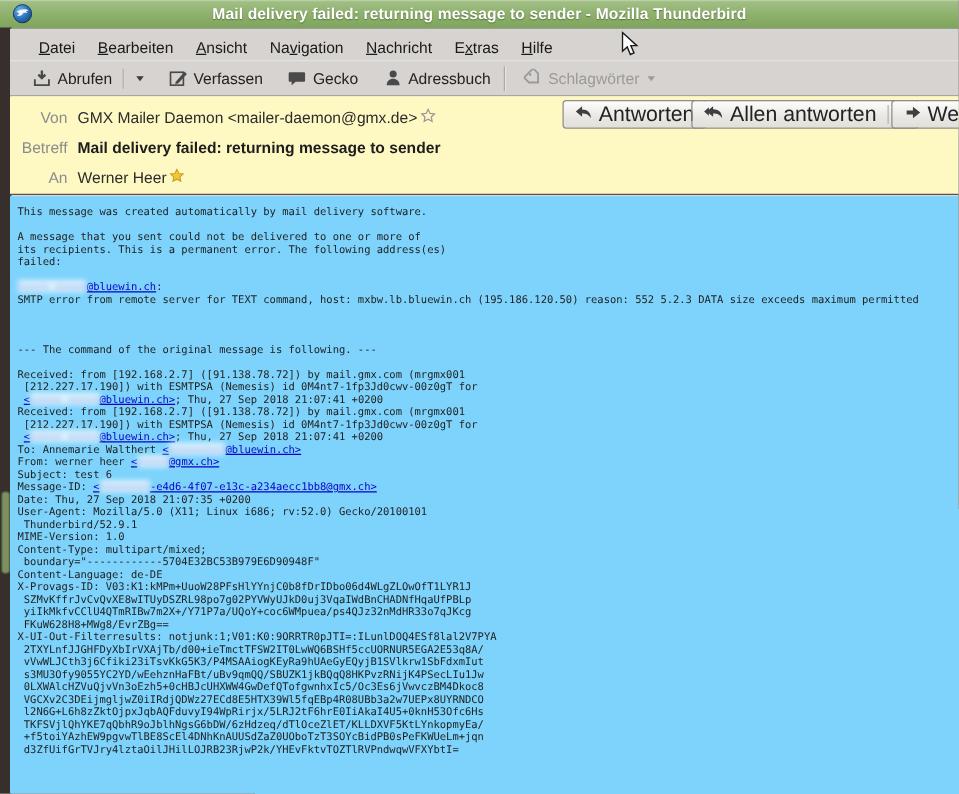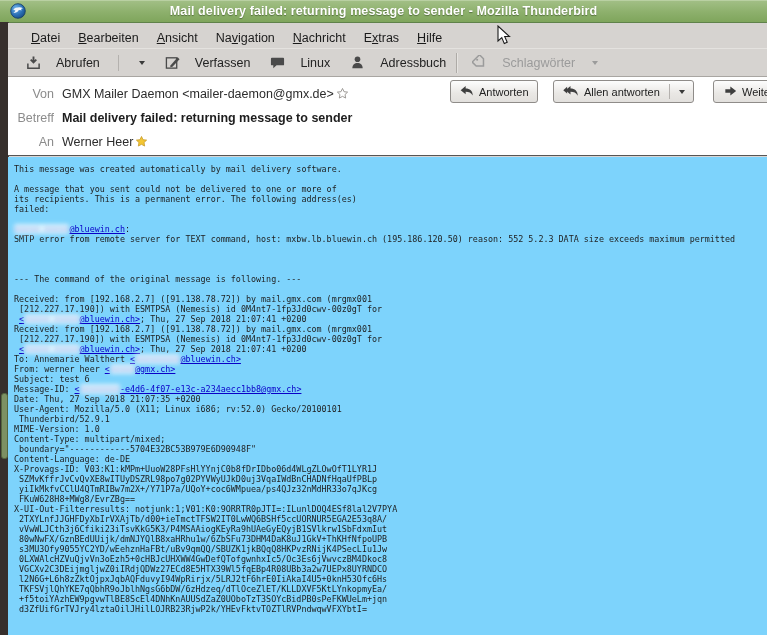--- a/index.html
+++ b/index.html
@@ -20,40 +20,40 @@
 
   
   .menubar{position:absolute;left:8px;top:23px;width:759px;height:25px;background:#d6d3d0;
     display:flex;align-items:flex-end;padding-left:14px;box-sizing:border-box;font-size:12.5px;color:#1a1a1a;}
   .menu-item{padding:3px 9px;cursor:default;}
 
   
   .toolbar{position:absolute;left:8px;top:48px;width:759px;height:29px;background:#d6d3d0;
     border-top:1px solid #e4e2df;border-bottom:1px solid #a9a6a2;
     display:flex;align-items:center;padding-left:12px;box-sizing:border-box;font-size:12.5px;color:#222;}
-  .tbtn{display:flex;align-items:center;gap:15px;padding:3px 6px;border-radius:3px;}
+  .tbtn{display:flex;align-items:center;gap:5px;padding:3px 6px;border-radius:3px;}
   .tbtn svg{display:block;}
   .split-sep{width:1px;height:16px;background:#b4b1ae;margin:0 3px;}
   .tb-sep{width:1px;height:20px;background:#aeaba7;margin:0 9px 0 4px;box-shadow:1px 0 0 #e6e4e1;}
   .arrow-down{width:0;height:0;border-left:3.5px solid transparent;border-right:3.5px solid transparent;border-top:4px solid #3a3a3a;margin-left:2px;}
   .tbtn.disabled{color:#9b9b9b;}
   .tbtn.disabled .arrow-down{border-top-color:#9b9b9b;}
 
   
-  .hdr-pane{position:absolute;left:8px;top:77px;width:759px;height:79px;background:#ffffff;border-bottom:1px solid #555;box-sizing:border-box;}
+  .hdr-pane{position:absolute;left:8px;top:77px;width:759px;height:79px;background:#fef9c3;border-bottom:1px solid #555;box-sizing:border-box;}
   .hdr-row{position:absolute;left:0;display:flex;align-items:center;}
   .hdr-label{display:inline-block;width:46px;text-align:right;color:#8c8c8c;font-size:12.5px;margin-right:8px;flex:none;}
   .hdr-value{font-size:12.5px;color:#2c2c2c;white-space:nowrap;}
   .hdr-value.subject{font-weight:bold;color:#1d1d1d;}
   .star{margin-left:2px;position:relative;top:1px;}
 
   
   .hbtn{position:absolute;top:3px;height:23px;display:flex;align-items:center;gap:5px;
     padding:0 8px;background:linear-gradient(#fdfdfd,#e9e7e4 60%,#e2e0dd);
-    border:1px solid #8f8c89;border-radius:3px;font-size:11px;color:#222;box-sizing:border-box;white-space:nowrap;}
+    border:1px solid #8f8c89;border-radius:3px;font-size:17px;color:#222;box-sizing:border-box;white-space:nowrap;}
   .hbtn .inner-sep{width:1px;height:15px;background:#b4b1ae;margin:0 2px 0 4px;}
 
   
   .msg-body{position:absolute;left:8px;top:157px;width:759px;height:478px;background:#7dd3fc;
     padding:7px 0 0 6px;box-sizing:border-box;
     font-family:"DejaVu Sans Mono","Liberation Mono",monospace;font-size:8.4px;line-height:10px;color:#1e1e1e;}
   .bline{white-space:pre;}
   .blink{color:#0a00c8;text-decoration:underline;text-align:center;}
   .blur-red{filter:blur(2.2px);opacity:.9;color:#9a9ae0;background:rgba(255,255,255,.8);border-radius:2px;text-decoration:none;}
 
@@ -115,21 +115,21 @@
         </svg>
       </span>
       <span>Verfassen</span>
     </div>
     <div class="tbtn" style="margin-left:8px">
       <span>
         <svg width="15" height="15" viewBox="0 0 16 16">
           <path d="M2 3 h12 a1 1 0 0 1 1 1 v6 a1 1 0 0 1 -1 1 h-7 l-3.5 3 v-3 h-1.5 a1 1 0 0 1 -1-1 v-6 a1 1 0 0 1 1-1 z" fill="#4a4a4a"></path>
         </svg>
       </span>
-      <span>Linux</span>
+      <span>Gecko</span>
     </div>
     <div class="tbtn" style="margin-left:8px">
       <span>
         <svg width="15" height="15" viewBox="0 0 16 16">
           <circle cx="8" cy="4.5" r="3" fill="#4a4a4a"></circle>
           <path d="M2.5 14 c0-3.5 2.5-5.5 5.5-5.5 s5.5 2 5.5 5.5 z" fill="#4a4a4a"></path>
         </svg>
       </span>
       <span>Adressbuch</span>
     </div>
@@ -230,21 +230,20 @@
       <div class="bline"><span>Content-Type: multipart/mixed;</span></div>
       <div class="bline"><span> boundary="------------5704E32BC53B979E6D90948F"</span></div>
       <div class="bline"><span>Content-Language: de-DE</span></div>
       <div class="bline"><span>X-Provags-ID: V03:K1:kMPm+UuoW28PFsHlYYnjC0b8fDrIDbo06d4WLgZLOwOfT1LYR1J</span></div>
       <div class="bline"><span> SZMvKffrJvCvQvXE8wITUyDSZRL98po7g02PYVWyUJkD0uj3VqaIWdBnCHADNfHqaUfPBLp</span></div>
       <div class="bline"><span> yiIkMkfvCClU4QTmRIBw7m2X+/Y71P7a/UQoY+coc6WMpuea/ps4QJz32nMdHR33o7qJKcg</span></div>
       <div class="bline"><span> FKuW628H8+MWg8/EvrZBg==</span></div>
       <div class="bline"><span>X-UI-Out-Filterresults: notjunk:1;V01:K0:9ORRTR0pJTI=:ILunlDOQ4ESf8lal2V7PYA</span></div>
       <div class="bline"><span> 2TXYLnfJJGHFDyXbIrVXAjTb/d00+ieTmctTFSW2IT0LwWQ6BSHf5ccUORNUR5EGA2E53q8A/</span></div>
       <div class="bline"><span> vVwWLJCth3j6Cfiki23iTsvKkG5K3/P4MSAAiogKEyRa9hUAeGyEQyjB1SVlkrw1SbFdxmIut</span></div>
-      <div class="bline"><span> 80wNwFX/GznBEdUUijk/dmNJYQlB8xaHRhu1w/6ZbSFu73DHM4DaK8uJ1GkV+ThKHfNfpoUPB</span></div>
       <div class="bline"><span> s3MU3Ofy9055YC2YD/wEehznHaFBt/uBv9qmQQ/SBUZK1jkBQqQ8HKPvzRNijK4PSecLIu1Jw</span></div>
       <div class="bline"><span> 0LXWAlcHZVuQjvVn3oEzh5+0cHBJcUHXWW4GwDefQTofgwnhxIc5/Oc3Es6jVwvczBM4Dkoc8</span></div>
       <div class="bline"><span> VGCXv2C3DEijmgljwZ0iIRdjQDWz27ECd8E5HTX39Wl5fqEBp4R08UBb3a2w7UEPx8UYRNDCO</span></div>
       <div class="bline"><span> l2N6G+L6h8zZktOjpxJqbAQFduvyI94WpRirjx/5LRJ2tF6hrE0IiAkaI4U5+0knH53Ofc6Hs</span></div>
       <div class="bline"><span> TKFSVjlQhYKE7qQbhR9oJblhNgsG6bDW/6zHdzeq/dTlOceZlET/KLLDXVF5KtLYnkopmyEa/</span></div>
       <div class="bline"><span> +f5toiYAzhEW9pgvwTlBE8ScEl4DNhKnAUUSdZaZ0UOboTzT3SOYcBidPB0sPeFKWUeLm+jqn</span></div>
       <div class="bline"><span> d3ZfUifGrTVJry4lztaOilJHilLOJRB23RjwP2k/YHEvFktvTOZTlRVPndwqwVFXYbtI=</span></div>
     </div>
 
   <span class="cursor">

